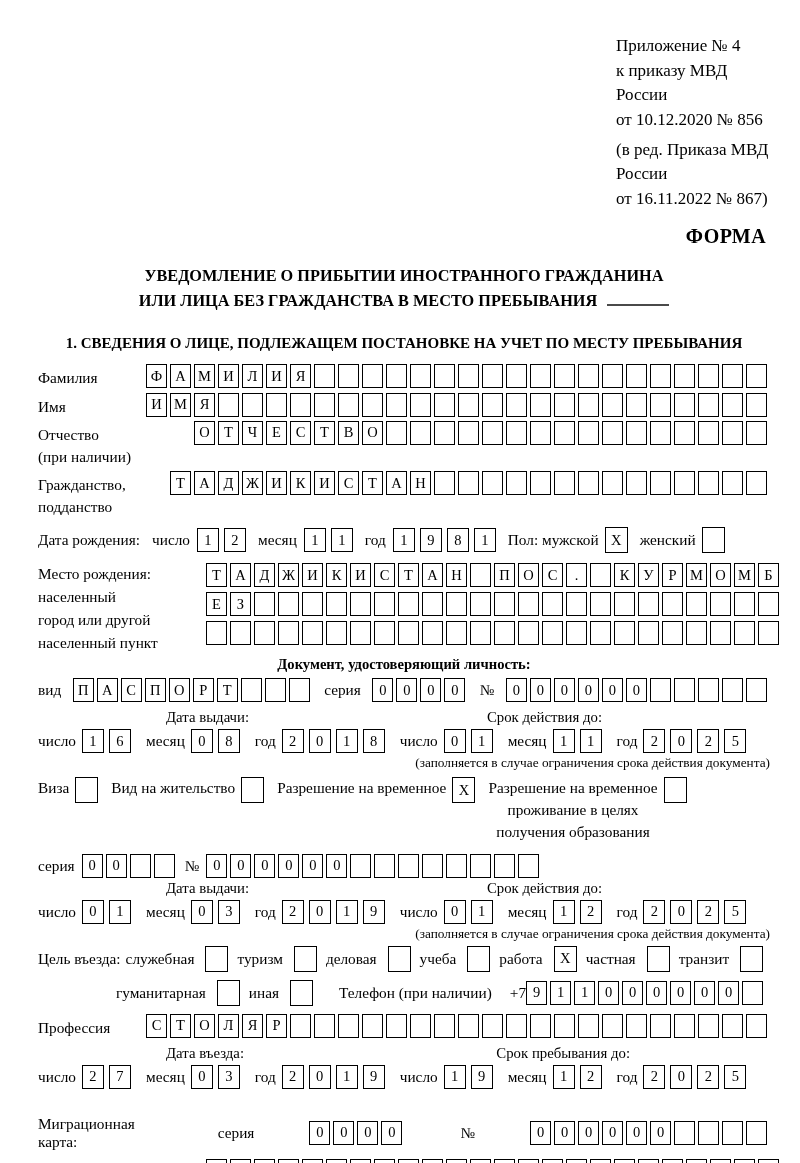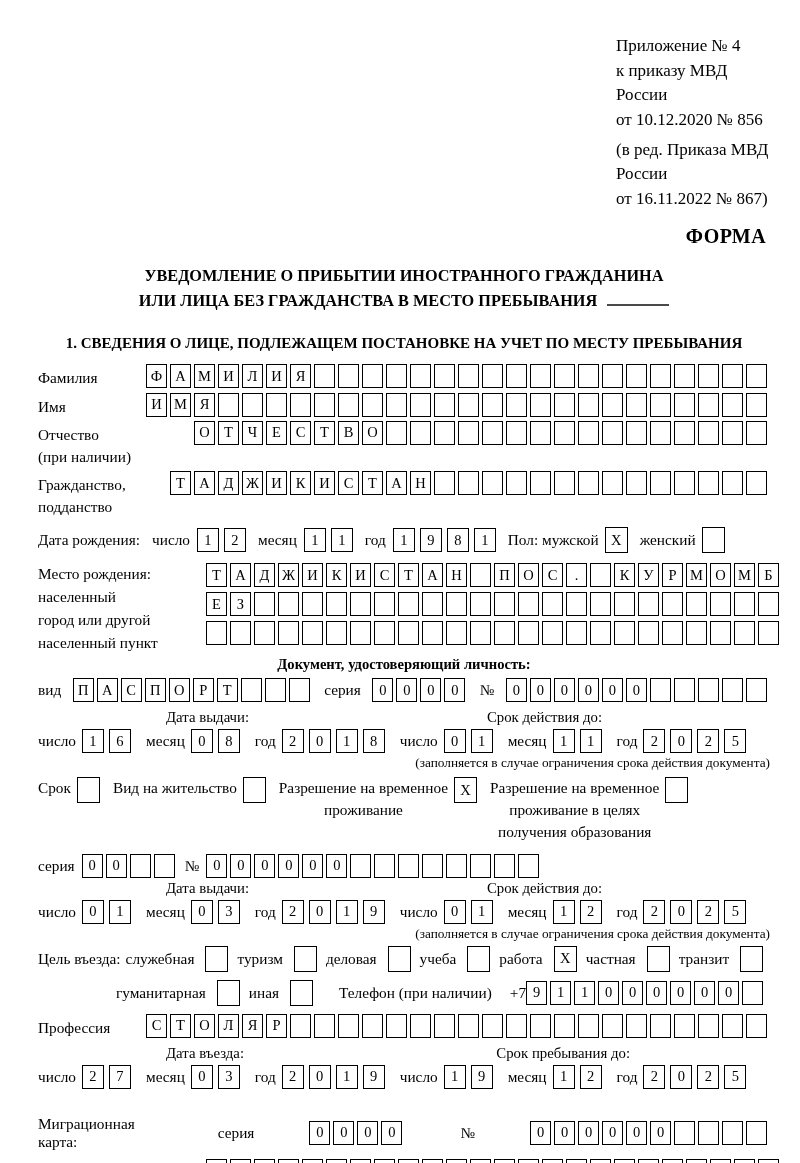--- a/index.html
+++ b/index.html
@@ -422,35 +422,34 @@
           <span class="cell">2</span>
           <span class="cell">5</span>
         </span>
     </span>
   </div>
   <div class="note">(заполняется в случае ограничения срока действия документа)</div>
 
 
   <div class="visa-row">
     <span class="vopt">
-      <span class="vl">Срок</span>
+      <span class="vl">Виза</span>
       <span class="cells">
           <span class="cell cbx"></span>
         </span>
     </span>
     <span class="vopt">
       <span class="vl">Вид на жительство</span>
       <span class="cells">
           <span class="cell cbx"></span>
         </span>
     </span>
     <span class="vopt">
       <span class="vl ctr">
         <div>Разрешение на временное</div>
-        <div>проживание</div>
       </span>
       <span class="cells">
           <span class="cell cbx">X</span>
         </span>
     </span>
     <span class="vopt">
       <span class="vl ctr">
         <div>Разрешение на временное</div>
         <div>проживание в целях</div>
         <div>получения образования</div>

